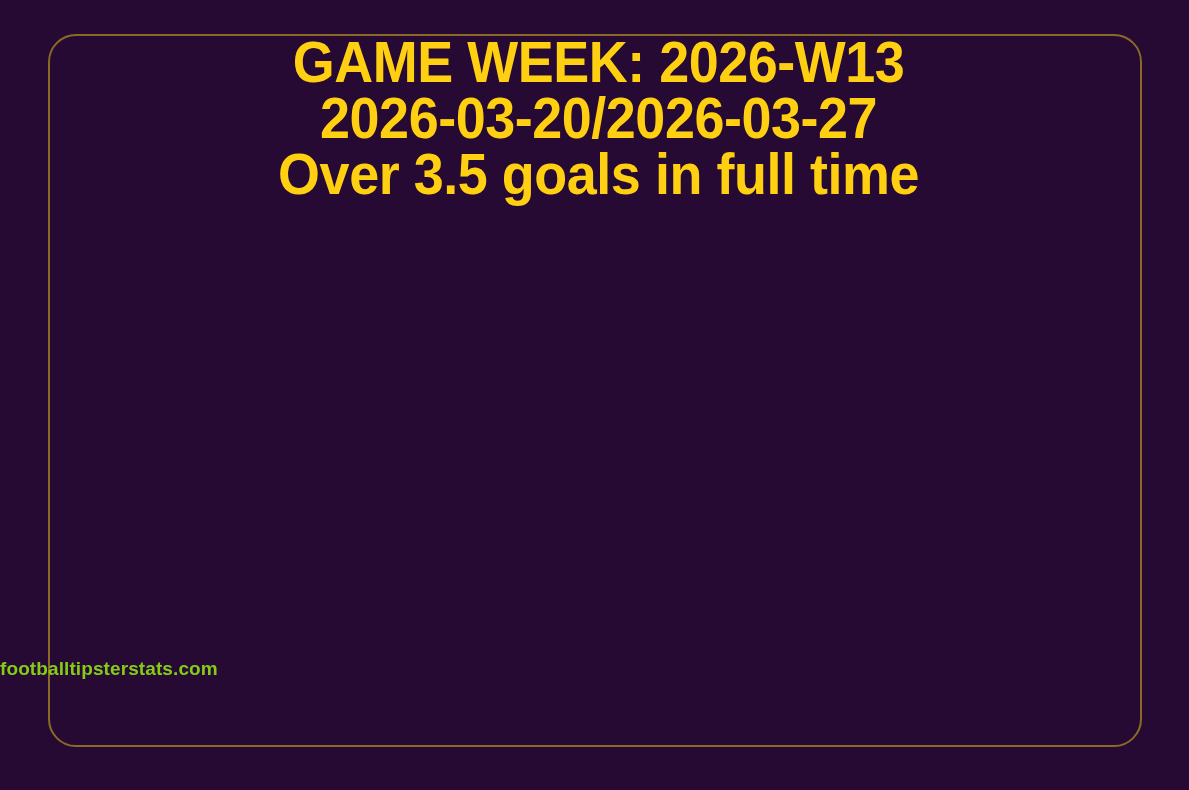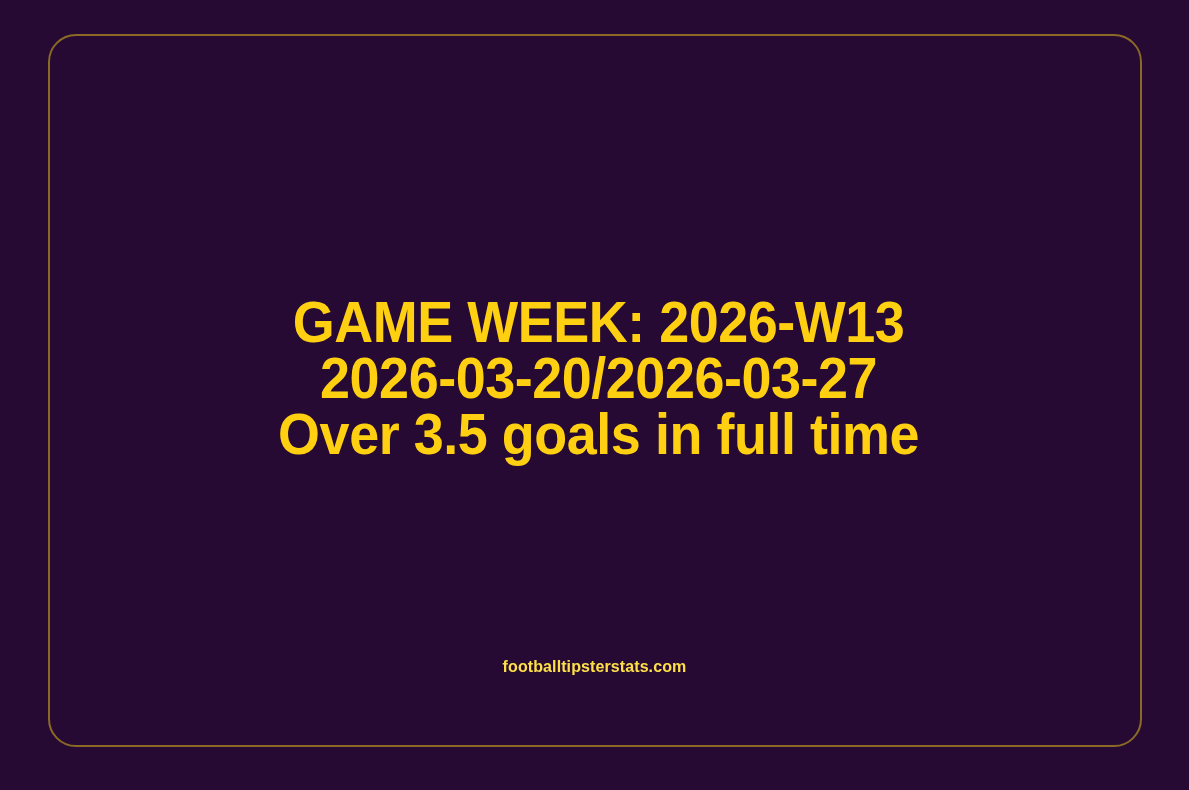--- a/index.html
+++ b/index.html
@@ -39,21 +39,21 @@
   .content {
     position: absolute;
     left: 48px;
     top: 34px;
     width: 1094px;
     height: 687px;
     box-sizing: border-box;
     display: flex;
     flex-direction: column;
     align-items: center;
-    justify-content: center;
+    justify-content: flex-start;
     padding-left: 7px;
   }
 
   .headline {
     text-align: center;
     color: #FFD011;
     font-family: "Liberation Sans Narrow", "Liberation Sans", "DejaVu Sans", sans-serif;
     font-weight: bold;
     font-size: 58px;
     line-height: 56px;
@@ -68,25 +68,24 @@
   .headline-line {
     display: block;
     white-space: nowrap;
   }
 
   .footer {
     position: absolute;
     left: 0;
     right: 0;
     top: 658px;
-    text-align: center;
-    color: #fde047;
+    color: #84cc16;
     font-family: "Liberation Sans", "DejaVu Sans", sans-serif;
     font-weight: bold;
-    font-size: 16px;
+    font-size: 19px;
     letter-spacing: 0.1px;
   }
 </style>
 </head>
 <body>
 
 <div class="banner">
 
   <div class="frame"></div>
 

